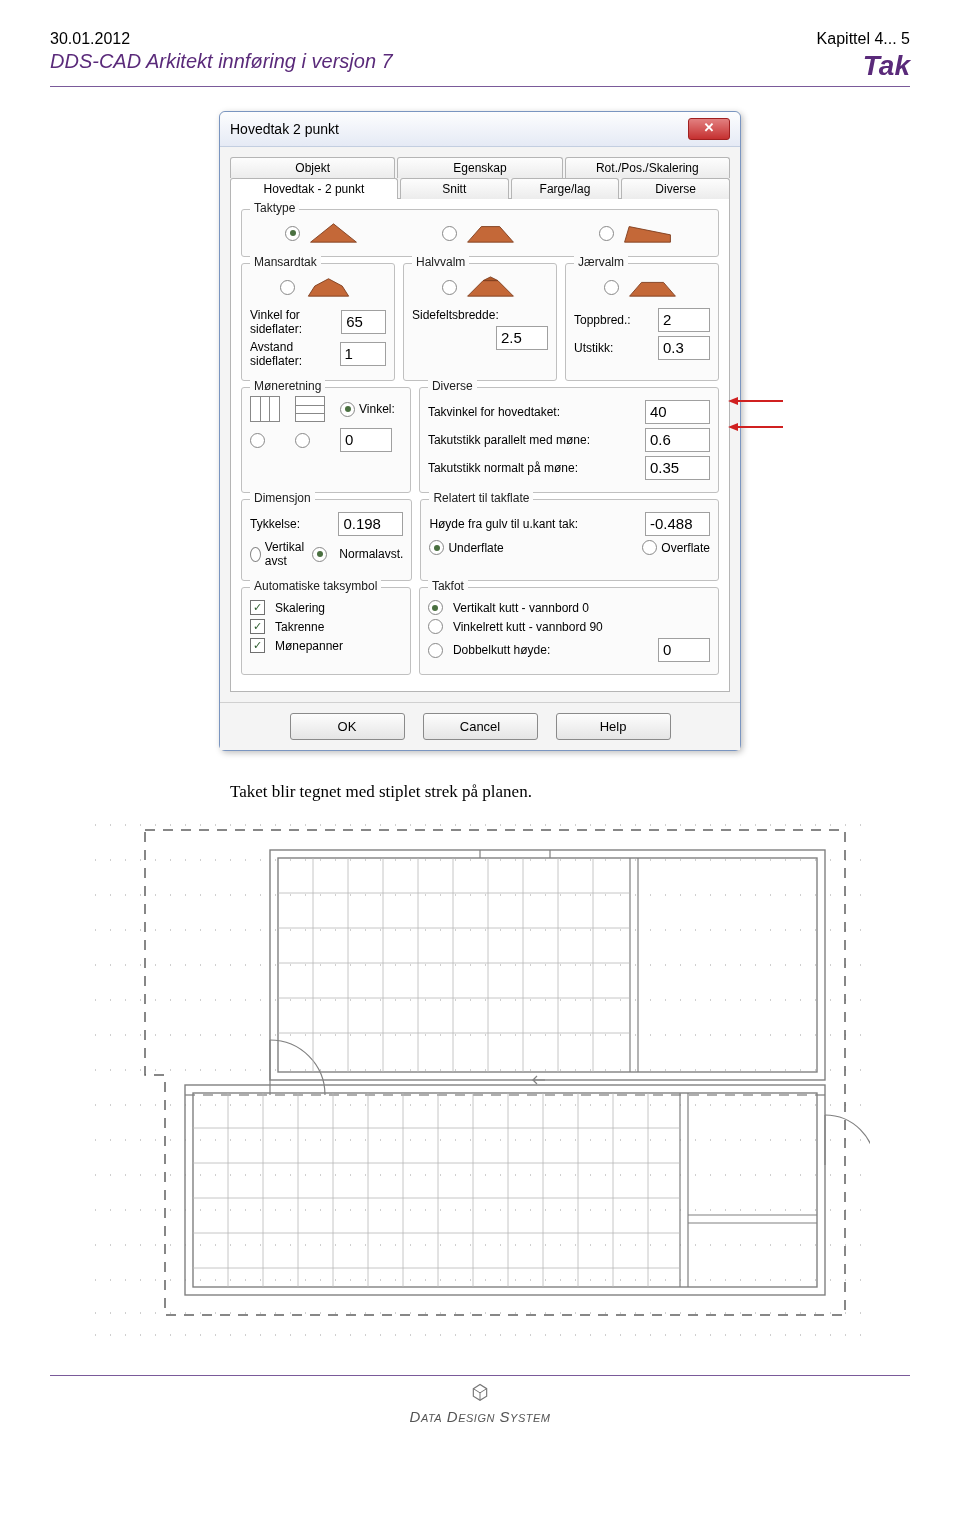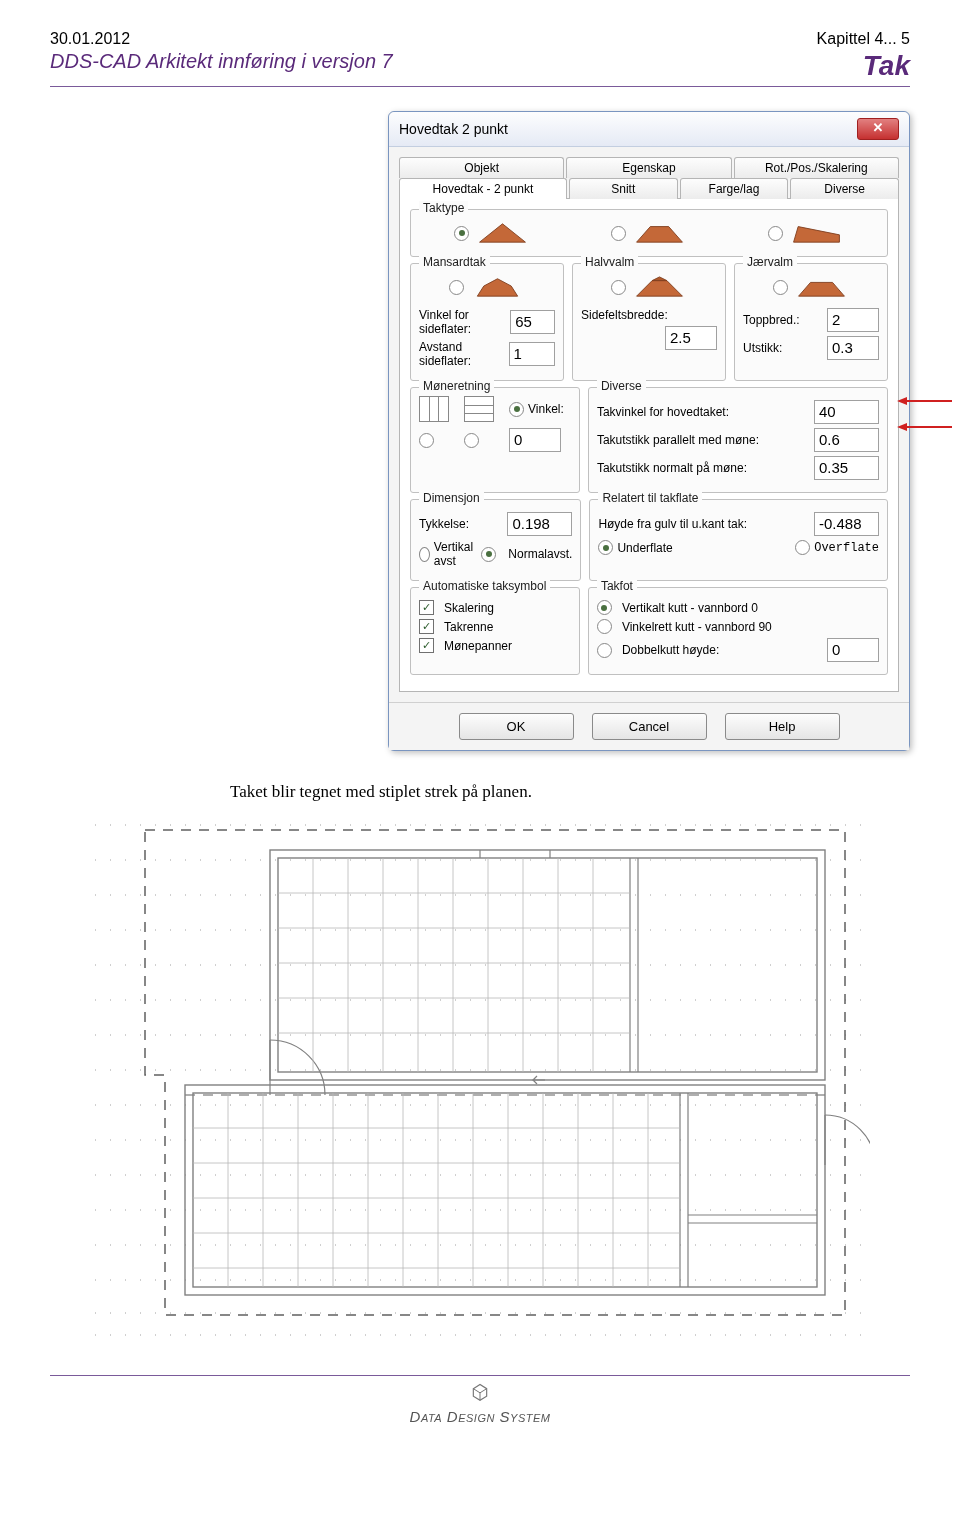--- a/index.html
+++ b/index.html
@@ -27,21 +27,21 @@
     padding-bottom: 4px;
     margin-bottom: 20px;
   }
   .header-subrow .right {
     font-size: 28px;
     font-weight: bold;
     font-style: italic;
   }
   .content {
     display: flex;
-    justify-content: flex-end;
+    justify-content: center;
     position: relative;
     margin-top: 24px;
   }
   .dialog {
     width: 520px;
     background: #f4f4f4;
     border: 1px solid #7a95c0;
     border-radius: 6px;
     box-shadow: 2px 2px 6px rgba(0,0,0,0.25);
     font-size: 13px;
@@ -455,21 +455,21 @@
               <span class="group-title">Relatert til takflate</span>
               <div class="field-row">
                 <span class="lbl">Høyde fra gulv til u.kant tak:</span>
                 <span class="input wide">-0.488</span>
               </div>
               <div class="field-row">
                 <span style="display:flex;align-items:center;gap:4px;">
                     <span class="radio checked"></span>
                     <span class="lbl">Underflate</span>
                   </span>
-                <span style="display:flex;align-items:center;gap:4px;font-family:Liberation Mono, monospace;">
+                <span style="display:flex;align-items:center;gap:4px;">
                     <span class="radio"></span>
                     <span class="lbl">Overflate</span>
                   </span>
               </div>
             </div>
           </div>
 
           <div class="row3">
             <div class="group" style="flex:0.7">
               <span class="group-title">Automatiske taksymbol</span>

